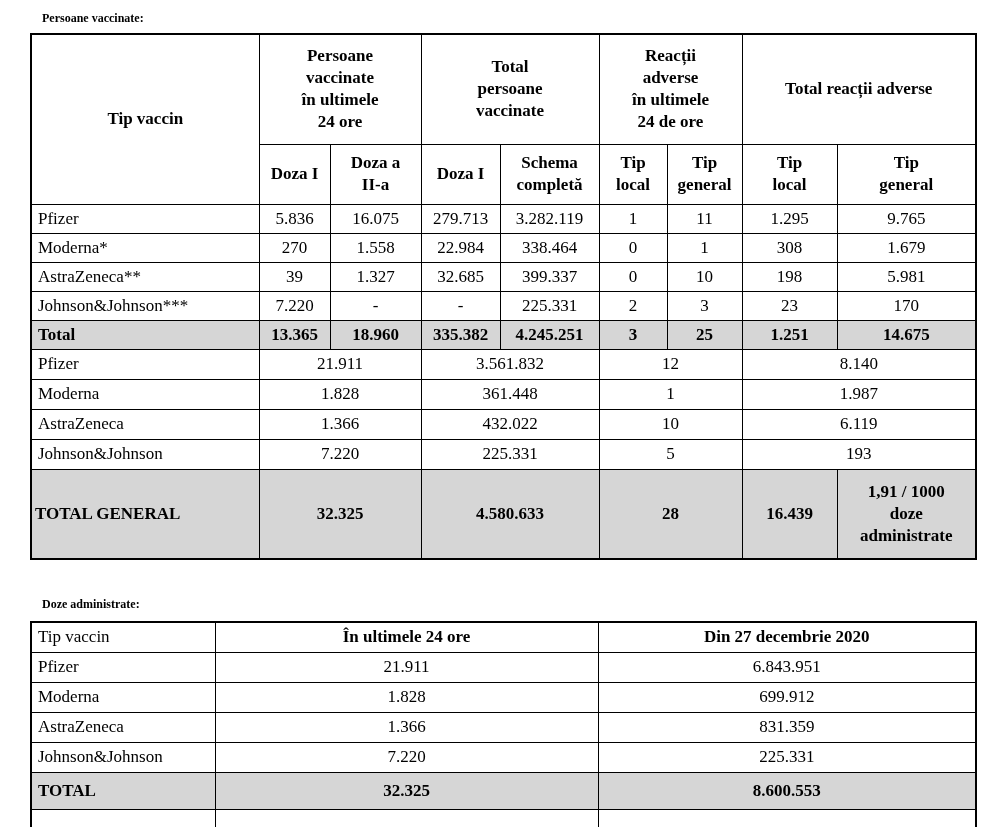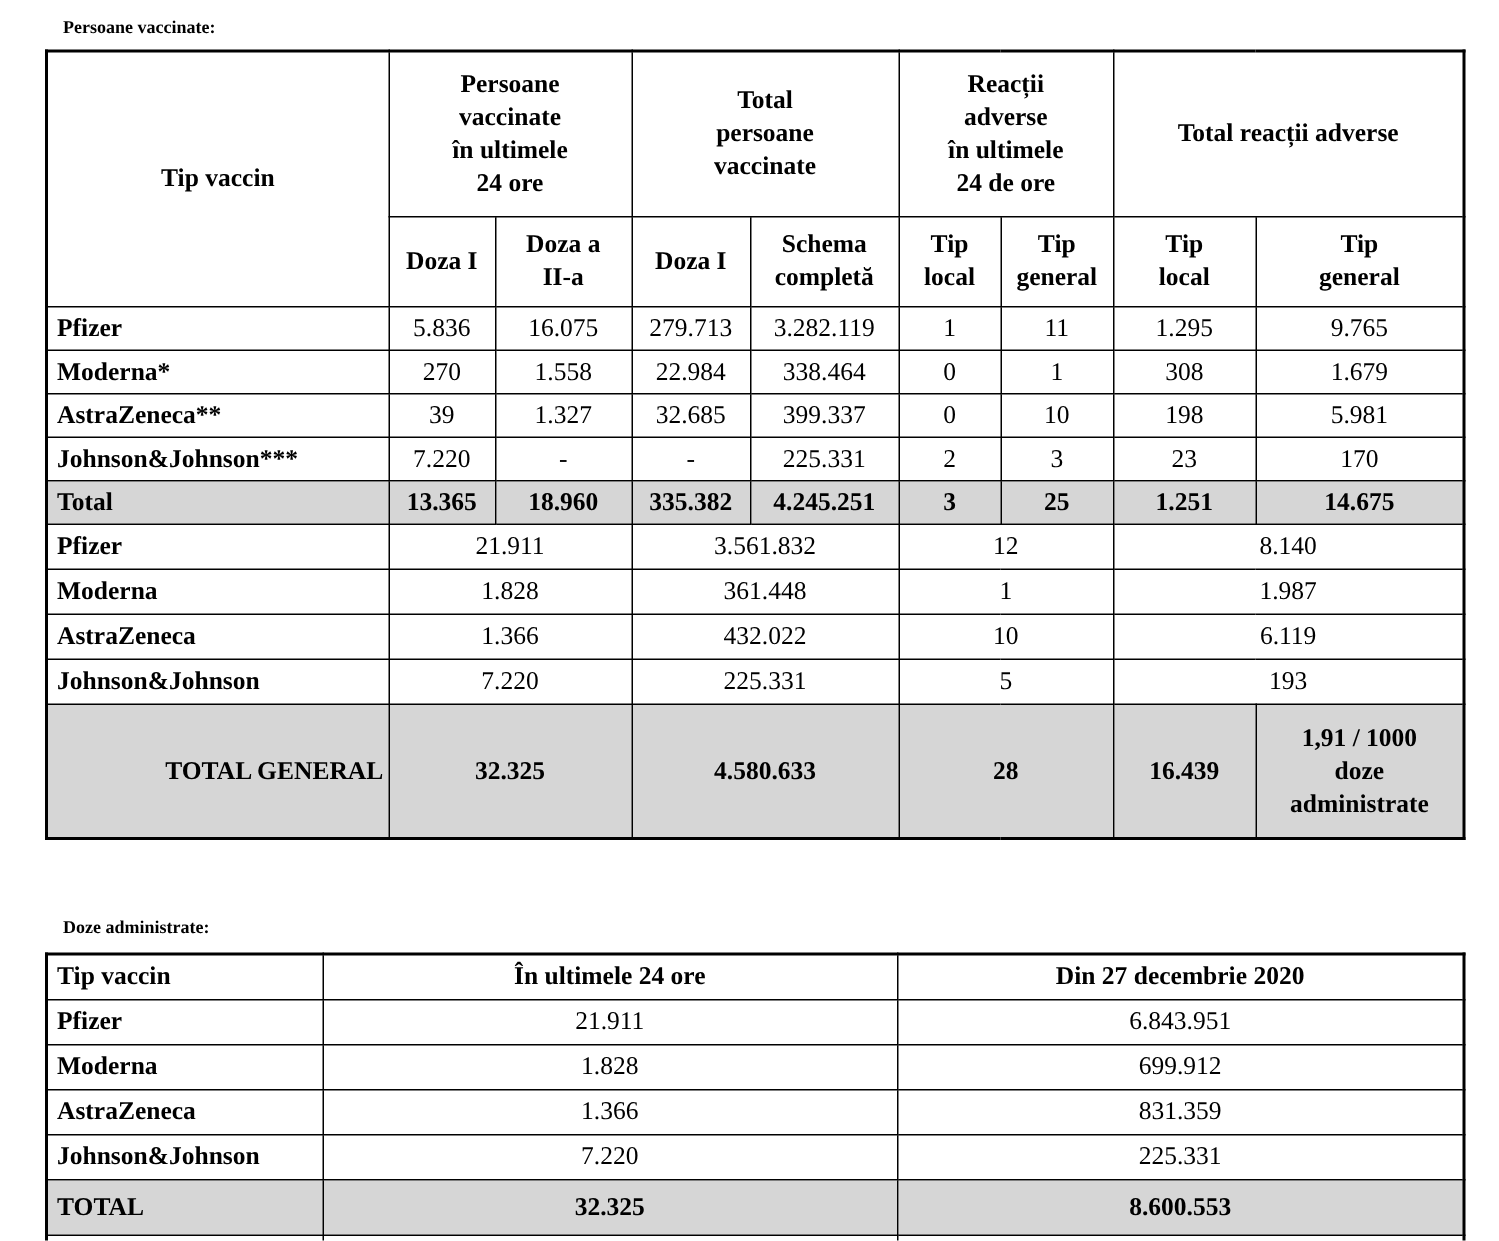--- a/index.html
+++ b/index.html
@@ -6,38 +6,38 @@
   body {
     width: 999px; height: 827px; overflow: hidden;
     background: #ffffff; color: #000000;
     font-family: "Liberation Serif", serif;
   }
   .section-title {
     font-weight: bold; font-size: 12px;
     margin-left: 42px; line-height: 21px;
   }
   #title1 { padding-top: 8px; }
-  #title2 { margin-top: 48px; }
+  #title2 { margin-top: 34px; }
   table {
     border-collapse: collapse; table-layout: fixed;
     margin-left: 30px; width: 945px;
     border: 2px solid #000;
   }
   #table1 { margin-top: 4px; }
   #table2 { margin-top: 6px; }
   th, td {
     border: 1px solid #000;
     text-align: center; vertical-align: middle;
     font-size: 17px; line-height: 22px;
     padding: 1px 3px;
     white-space: pre-line; overflow: hidden;
   }
   th { font-weight: bold; }
-  .name { text-align: left; padding-left: 6px; font-weight: bold; }
-  .center { text-align: right; padding-left: 3px; }
+  .name { text-align: left; padding-left: 6px; font-weight: normal; }
+  .center { text-align: left; padding-left: 3px; }
   .shaded { background: #d6d6d6; }
   .shaded td { font-weight: bold; }
   tr.h-r1 { height: 110px; }
   tr.h-r2 { height: 60px; }
   tr.data-a { height: 29px; }
   tr.data-b { height: 30px; }
   tr.tg { height: 90px; }
   #table2 tr { height: 30px; }
   #table2 tr.total { height: 37px; }
   #table2 tr.partial { height: 24px; }

